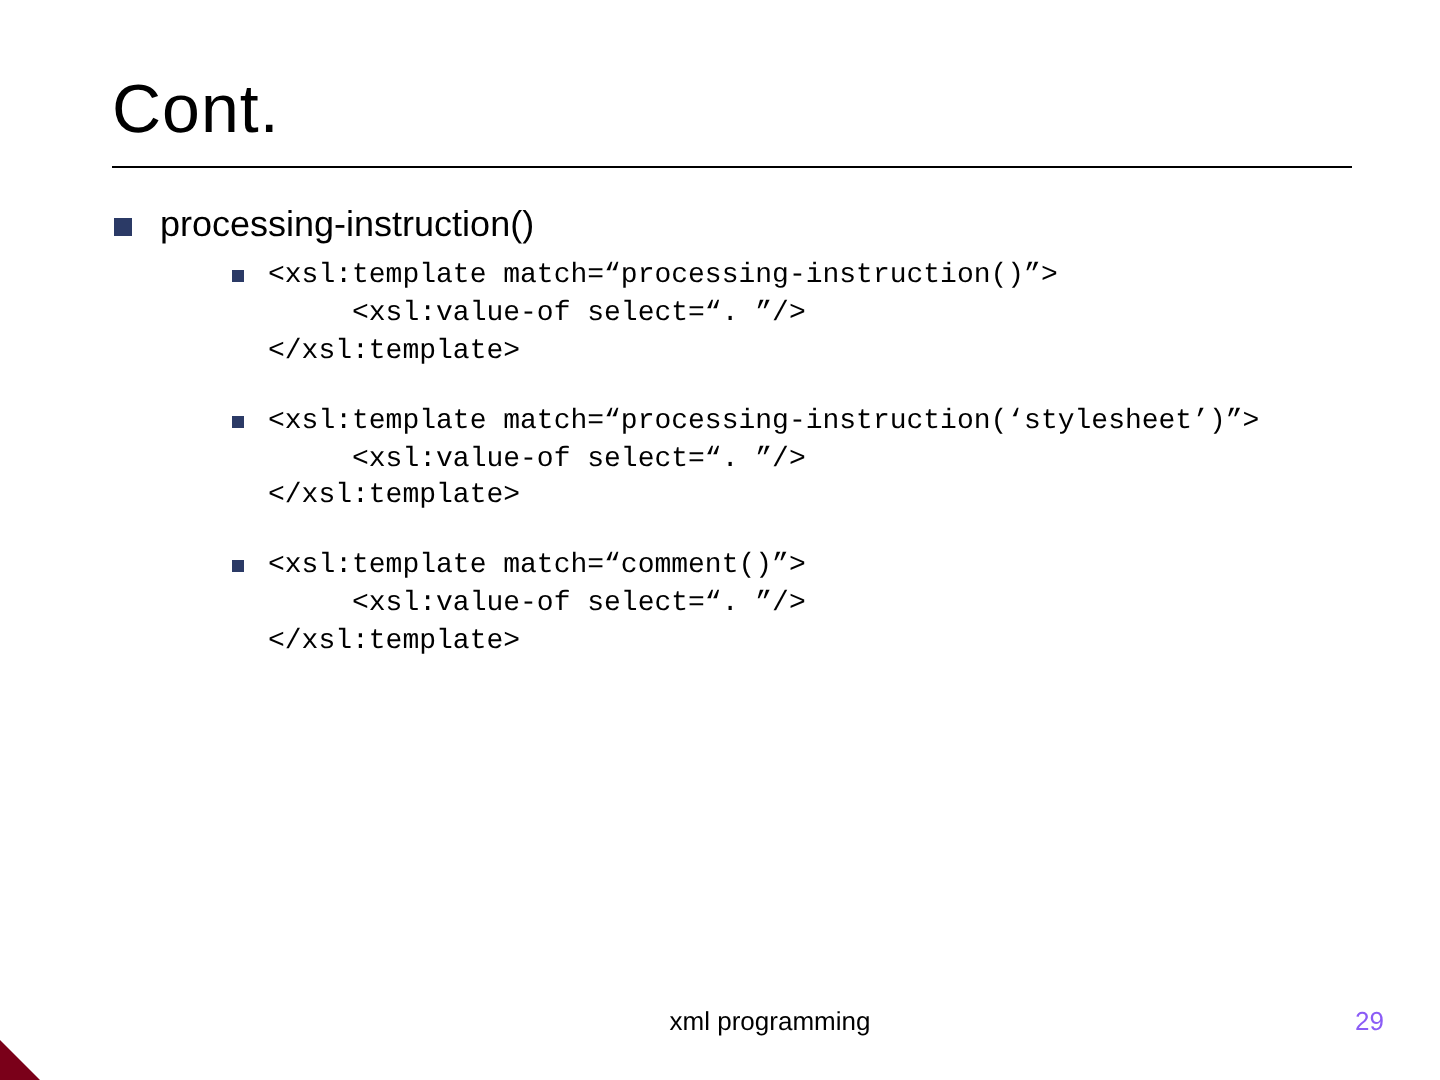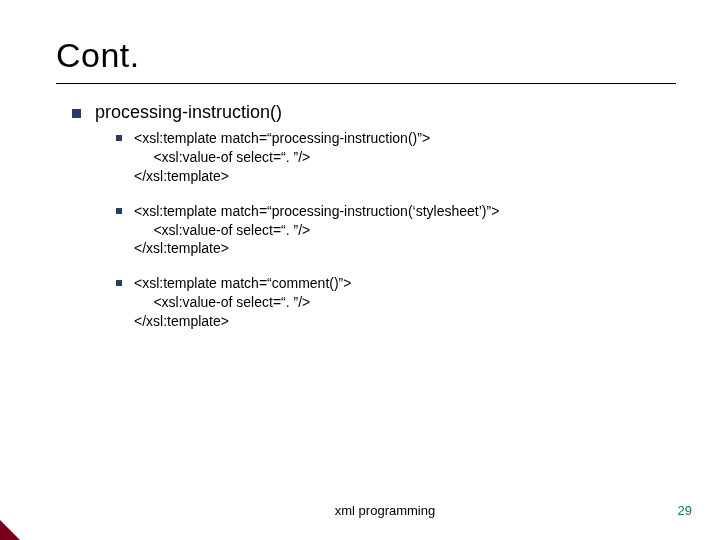--- a/index.html
+++ b/index.html
@@ -28,21 +28,21 @@
   }
   .rule {
     border: none;
     border-top: 1px solid #000;
     margin: 0 0 18px 0;
     width: 620px;
   }
   .lvl1 {
     display: flex;
     align-items: flex-start;
-    margin-left: 16px;
+    margin-left: 1px;
     margin-bottom: 6px;
     font-size: 18px;
   }
   .lvl2 {
     display: flex;
     align-items: flex-start;
     margin-left: 60px;
     margin-bottom: 16px;
     font-size: 14px;
     line-height: 1.35;
@@ -58,38 +58,38 @@
   .bullet-sm {
     width: 6px;
     height: 6px;
     background: #2b3a66;
     margin-top: 6px;
     margin-right: 12px;
     flex: 0 0 auto;
   }
   .code {
     white-space: pre;
-    font-family: Liberation Sans, sans-serif;
+    font-family: Liberation Mono, monospace;
   }
   .footer-center {
     position: absolute;
     bottom: 22px;
     width: 720px;
     left: 0;
     text-align: center;
     font-size: 13px;
     color: #000;
     padding-left: 25px;
   }
   .footer-right {
     position: absolute;
     bottom: 22px;
     right: 28px;
     font-size: 13px;
-    color: #15803d;
+    color: #8b5cf6;
   }
   .corner {
     position: absolute;
     left: 0;
     bottom: 0;
     width: 0;
     height: 0;
     border-left: 10px solid #7a0019;
     border-bottom: 10px solid #7a0019;
     border-top: 10px solid transparent;

